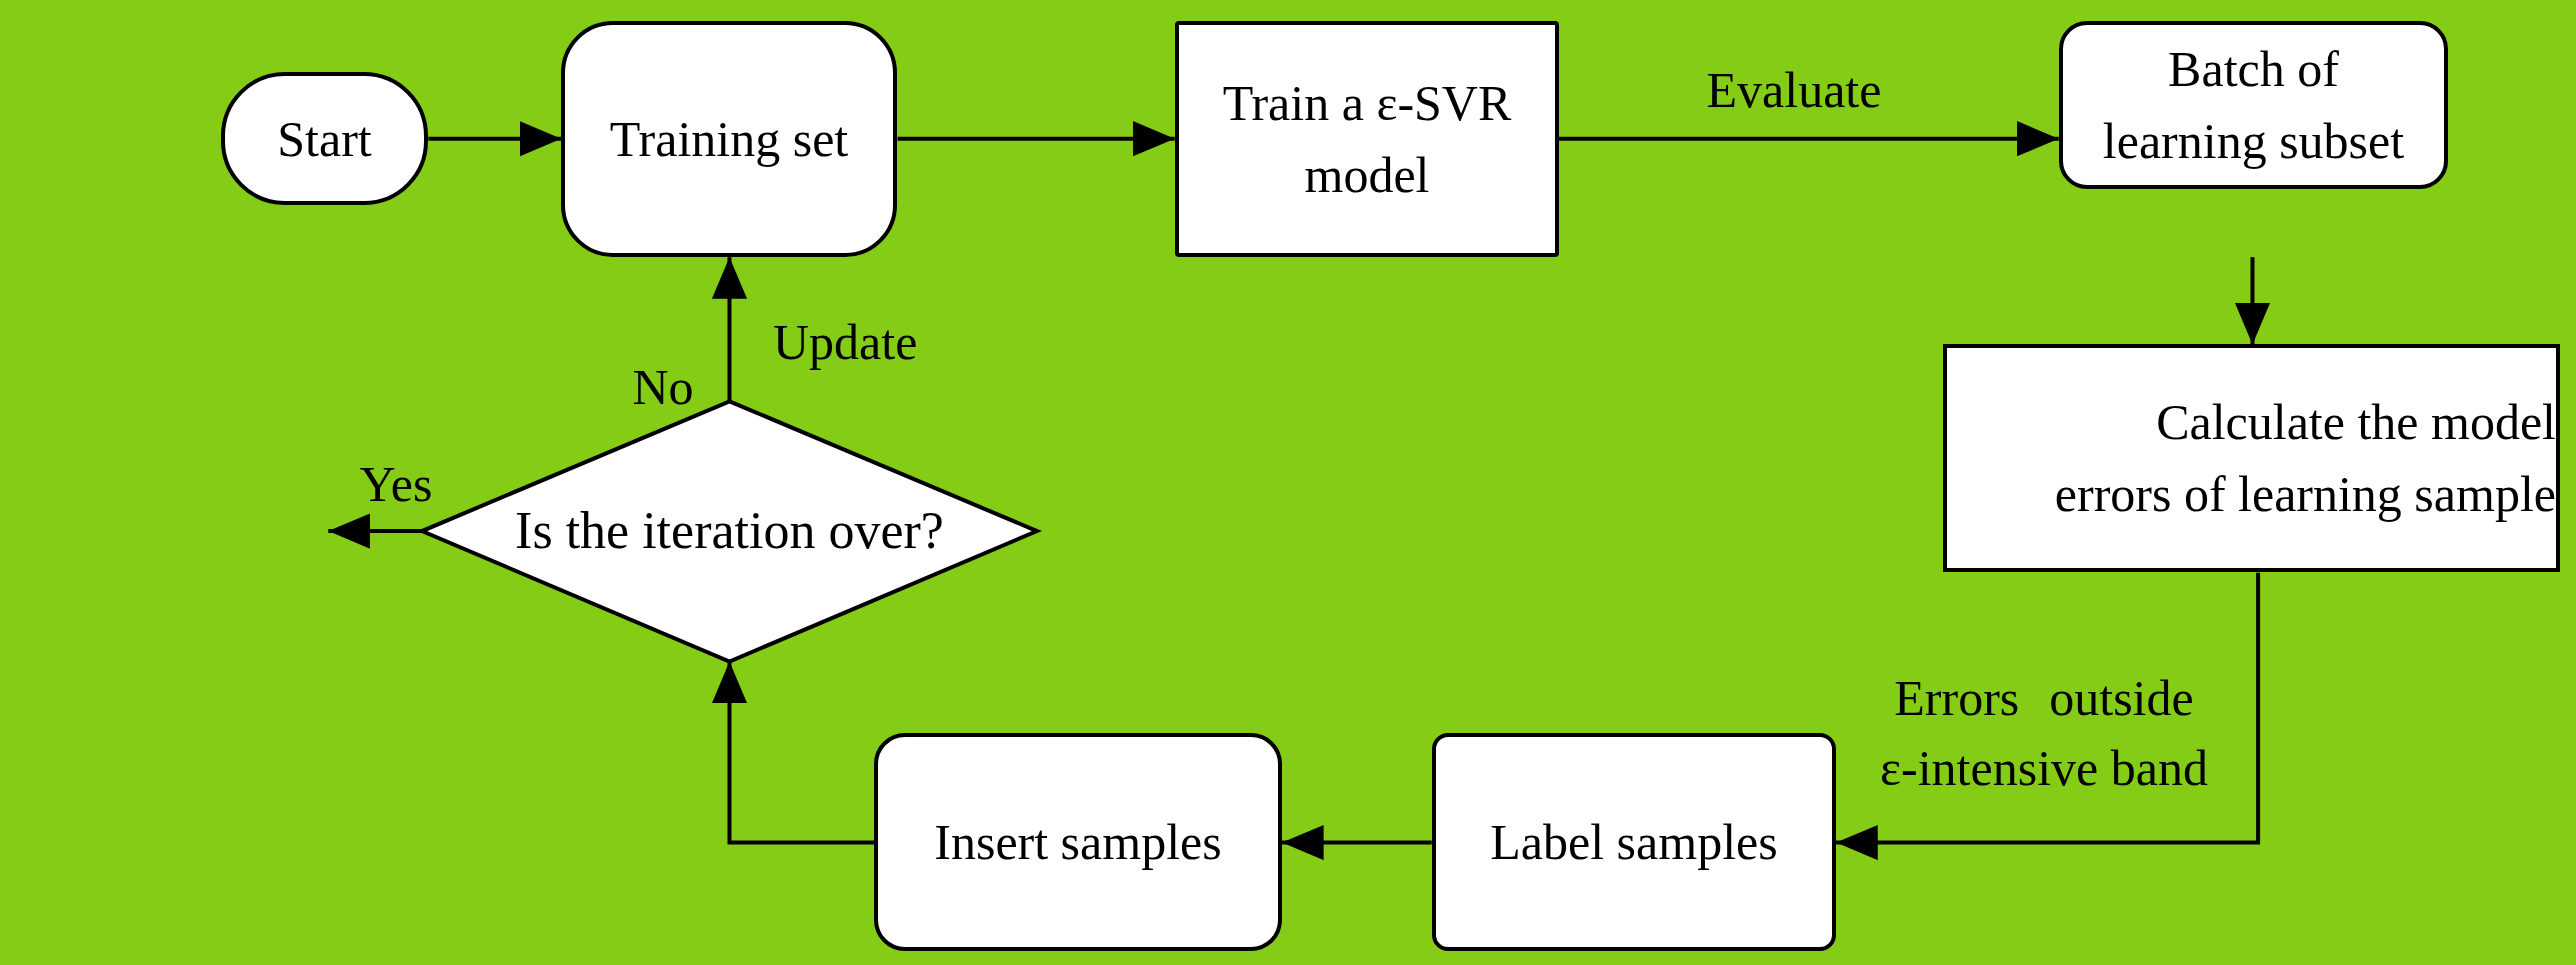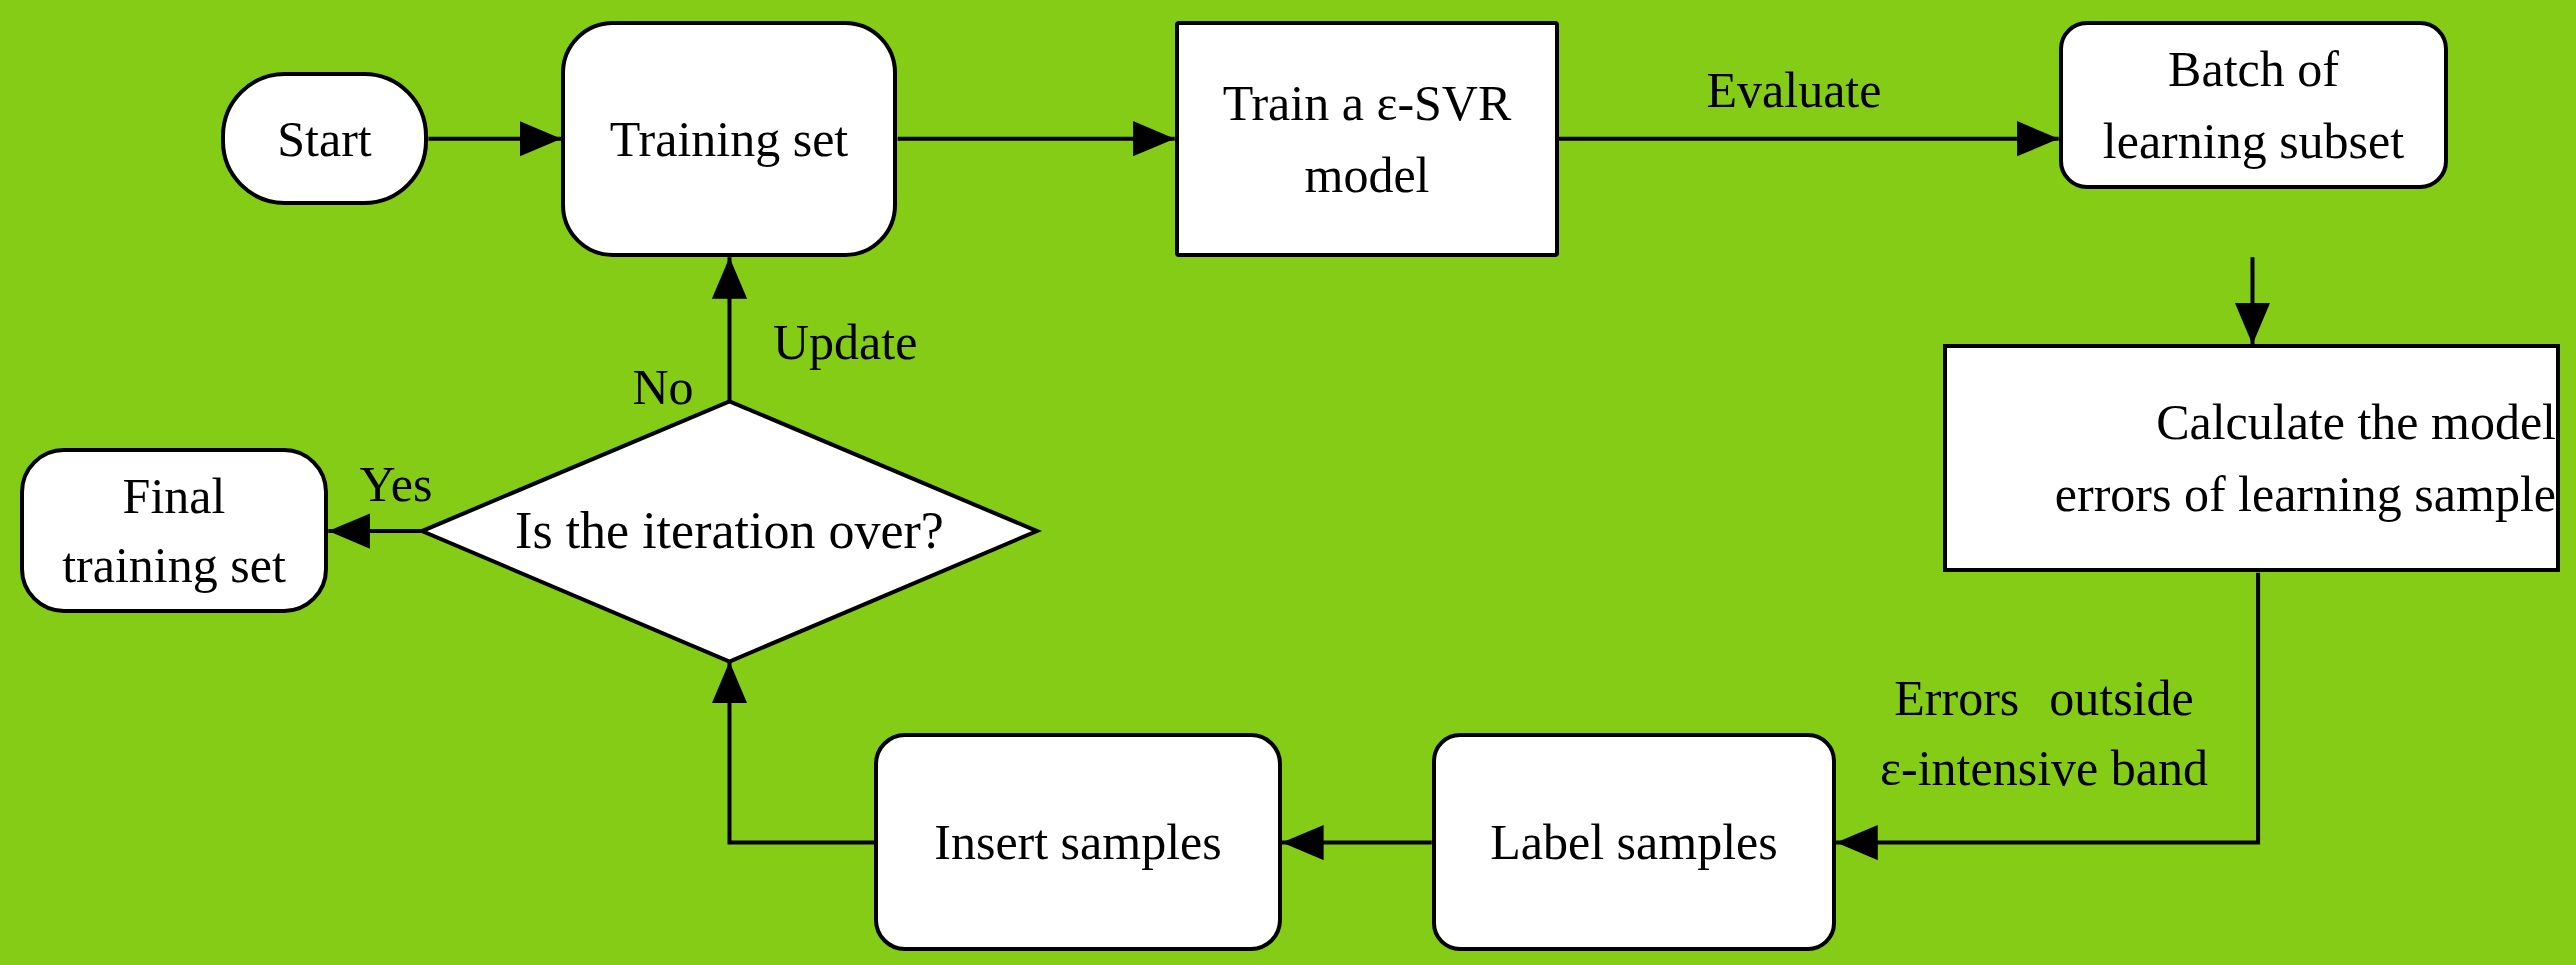--- a/index.html
+++ b/index.html
@@ -91,32 +91,28 @@
   <div class="node" style="left:2059px; top:21px; width:389px; height:168px; border-radius:28px;">
     <div class="line">Batch of</div>
     <div class="line">learning subset</div>
   </div>
 
   <div class="node" style="left:1943px; top:344px; width:617px; height:228px; border-radius:0;align-items:flex-end;">
     <div class="line">Calculate the model</div>
     <div class="line">errors of learning sample</div>
   </div>
 
-  <div class="node" style="left:1432px; top:733px; width:404px; height:218px; border-radius:28px;">
+  <div class="node" style="left:1432px; top:733px; width:404px; height:218px; border-radius:16px;">
     <div class="line">Label samples</div>
   </div>
 
   <div class="node" style="left:874px; top:733px; width:408px; height:218px; border-radius:31px;">
     <div class="line">Insert samples</div>
   </div>
 
-  <div class="node" style="left:20px; top:448px; width:308px; height:165px; border-radius:44px;">
-    <div class="line" style="line-height:69px;">Final</div>
-    <div class="line" style="line-height:69px;">training set</div>
-  </div>
 
   <div class="diamond-label" style="left:449px; top:501px; width:561px;">Is the iteration over?</div>
 
   <div class="edge-label" style="left:1634px; top:61px; width:320px;">Evaluate</div>
 
   <div class="edge-label" style="left:1834px; top:663px; width:420px;">
     <div class="line wide-words">Errors outside</div>
     <div class="line">ε-intensive band</div>
   </div>
 

